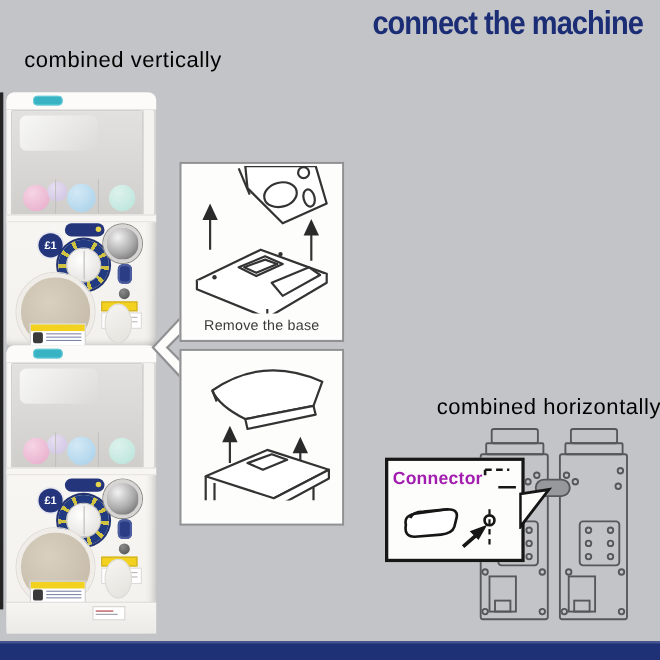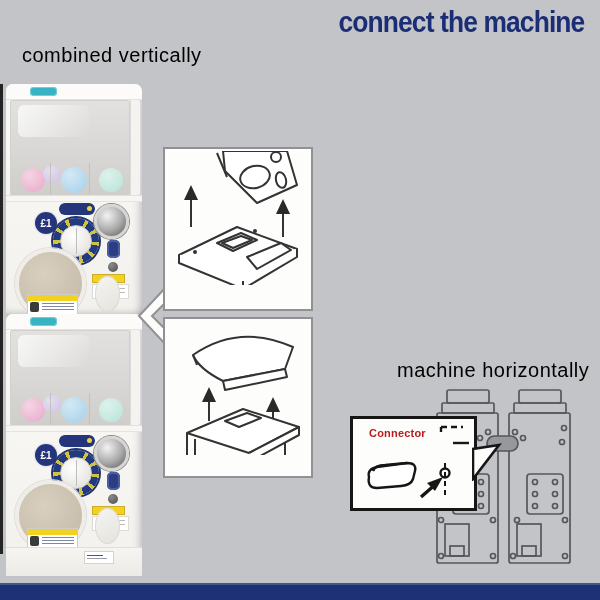--- a/index.html
+++ b/index.html
@@ -127,36 +127,36 @@
   .callout-chevron{position:absolute;left:135px;top:283px;width:34px;height:68px;}
 
   
   .hmachines{position:absolute;left:431px;top:386px;width:158px;height:182px;}
 
   
   .connector-box{
     position:absolute;left:350px;top:416px;width:127px;height:95px;
     background:#fdfdfc;border:3px solid #161616;box-sizing:border-box;z-index:4;
   }
-  .connector-label{position:absolute;left:16px;top:8px;font-size:11px;font-weight:700;color:#b91c1c;letter-spacing:.2px;}
+  .connector-label{position:absolute;left:4px;top:8px;font-size:16px;font-weight:700;color:#a21caf;letter-spacing:.2px;}
   .connector-art{position:absolute;left:2px;top:2px;width:117px;height:83px;}
   .connector-tail{position:absolute;left:472px;top:437px;width:30px;height:44px;z-index:5;}
 
   
   .bottom-bar{
     position:absolute;left:0;top:583px;width:600px;height:17px;
     background:#1e3176;border-top:2px solid #45548d;box-sizing:border-box;
   }
 </style>
 </head>
 <body>
 
 <div class="main-title">connect the machine</div>
 <div class="section-label label-vertical">combined vertically</div>
-<div class="section-label label-horizontal">machine horizontally</div>
+<div class="section-label label-horizontal">combined horizontally</div>
 
 <div class="photo-edge"></div>
 
 <div class="machine m1">
   <div class="m-cap">
       <div class="m-toplabel"></div>
     </div>
   <div class="m-dome">
     <div class="shine"></div>
     <div class="caps cap-pink"></div>
@@ -254,20 +254,21 @@
     <polygon points="118,48 111,63 125,63" fill="#2a2a2a" stroke="none"></polygon>
     <polygon points="14,104 72,76 132,98 78,130" fill="#fff"></polygon>
     <path d="M14,104 L14,112 L78,138 L132,106 L132,98" fill="#fff"></path>
     <line x1="78" y1="130" x2="78" y2="138"></line>
     <polygon points="52,92 76,82 92,89 68,100" fill="#fff"></polygon>
     <polygon points="57,92 76,85 87,89 68,97" fill="#fff"></polygon>
     <polygon points="82,106 116,92 126,99 92,118" fill="#fff"></polygon>
     <circle cx="30" cy="101" r="2" fill="#333" stroke="none"></circle>
     <circle cx="90" cy="80" r="2" fill="#333" stroke="none"></circle>
   </svg>
+  <div class="step-caption">Remove the base</div>
 </div>
 
 <div class="step-box step-2">
   <svg class="step-art" viewBox="0 0 146 134" fill="none" stroke="#333" stroke-width="2" stroke-linejoin="round">
     <path d="M28,34 Q74,2 128,26 L120,48 L58,60 Q34,48 28,34 Z" fill="#fff"></path>
     <path d="M58,60 L120,48 L122,56 L60,69 Z" fill="#fff"></path>
     <line x1="28" y1="34" x2="32" y2="44"></line>
     <line x1="44" y1="100" x2="44" y2="78"></line>
     <polygon points="44,66 37,81 51,81" fill="#2a2a2a" stroke="none"></polygon>
     <line x1="108" y1="112" x2="108" y2="88"></line>

